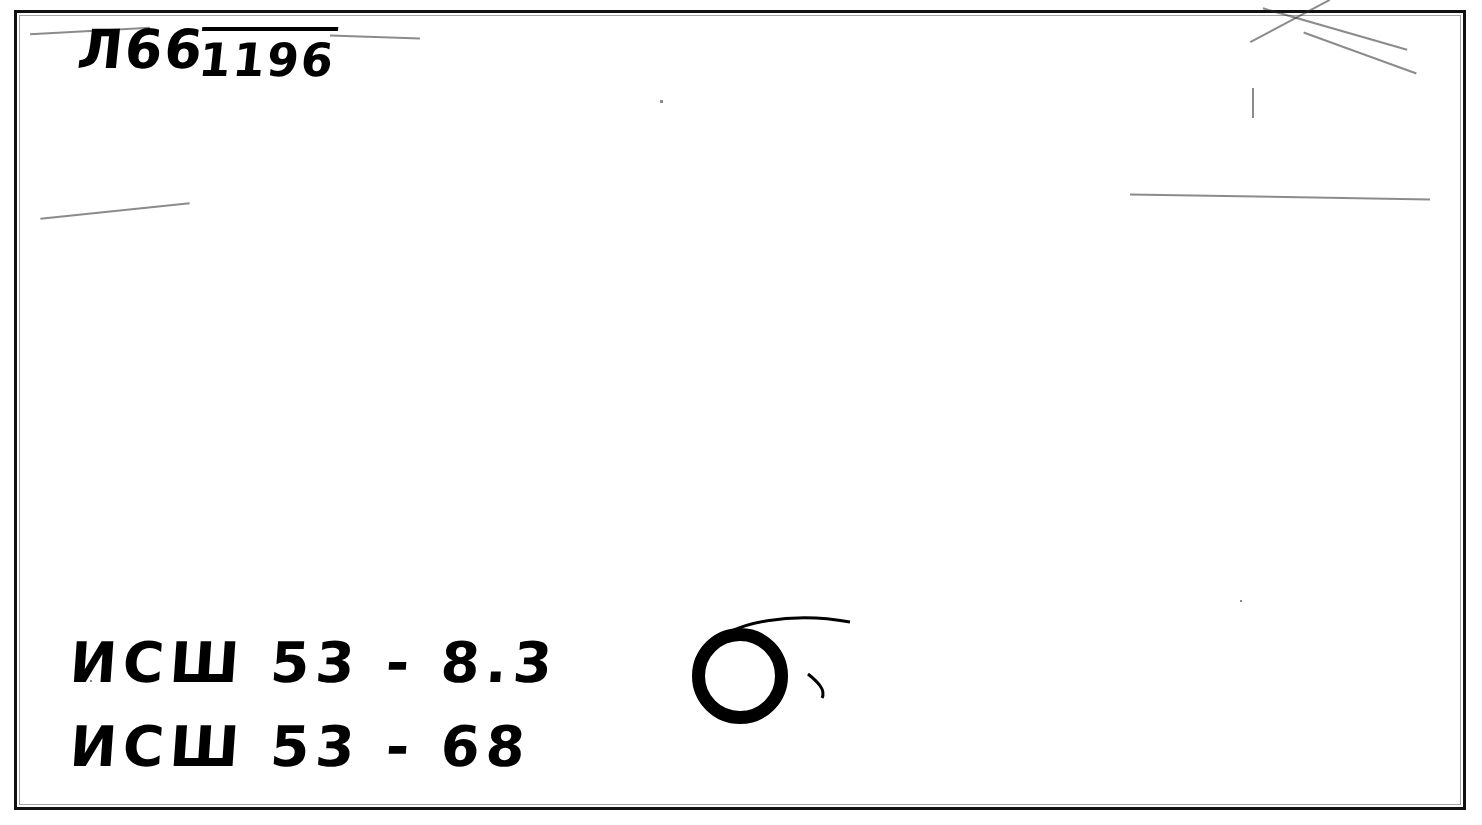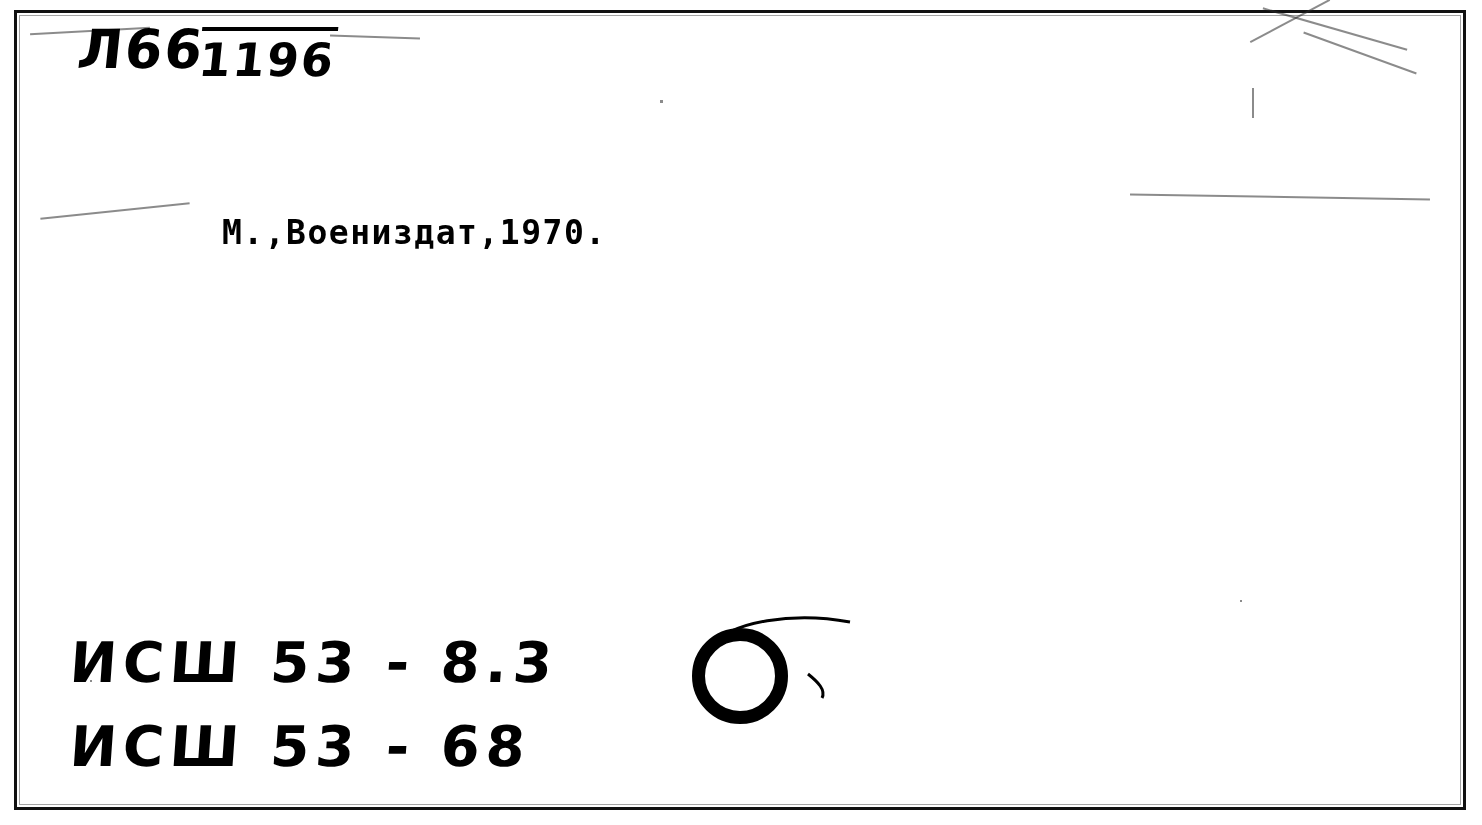--- a/index.html
+++ b/index.html
@@ -133,21 +133,20 @@
   <div class="noise" style="left:660px; top:100px; width:3px;   height:3px;"></div>
   <div class="noise" style="left:1252px;top:88px;  width:2px;   height:30px;"></div>
   <div class="noise" style="left:90px;  top:680px; width:2px;   height:2px;"></div>
   <div class="noise" style="left:1240px;top:600px; width:2px;   height:2px;"></div>
 
   <div class="handwritten" id="shelfmark-top">
     <span>Л66</span><span class="num">1196</span>
   </div>
 
   <div class="typed">
-    <span class="ln">М.,Воениздат,1970.</span>
     
     
     
     
     
     
   </div>
 
   <div id="ink-stamp"></div>
   <svg id="ink-stamp-tail" viewBox="0 0 180 90">

